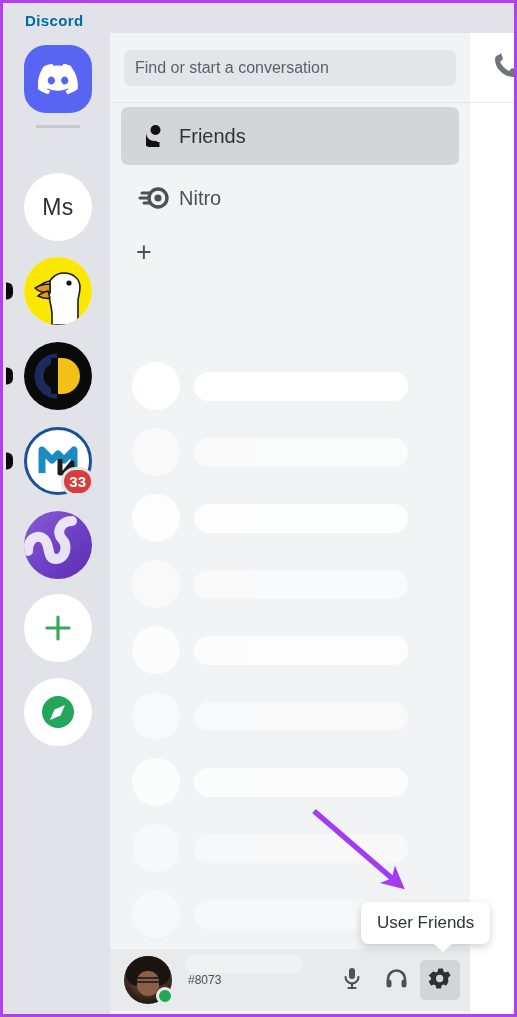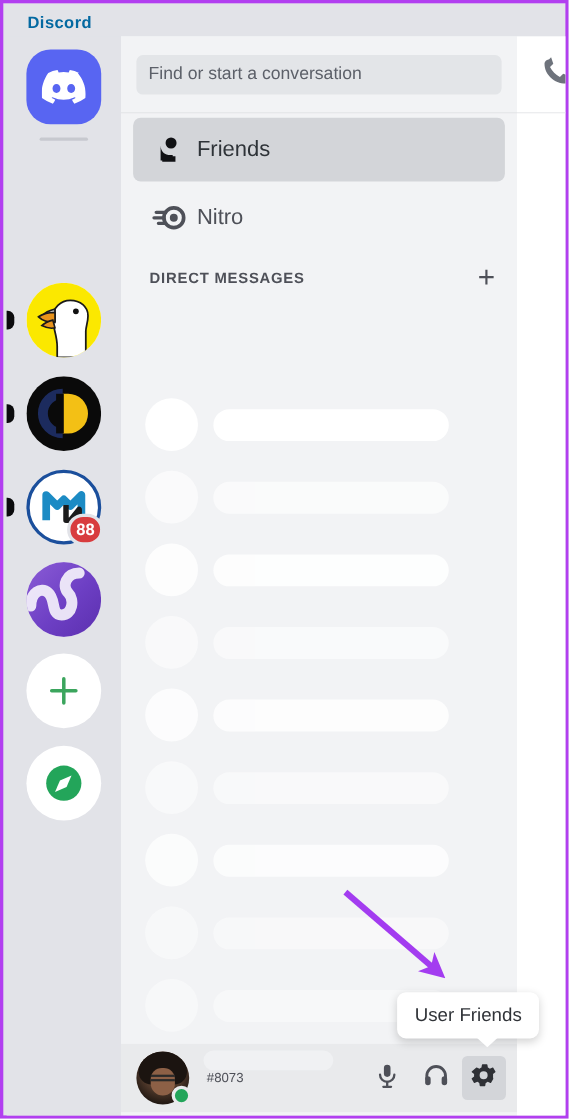--- a/index.html
+++ b/index.html
@@ -274,20 +274,25 @@
     <div class="rail-slot" style="top:12px;">
       <div class="srv squircle">
         <svg width="40" height="40" viewBox="0 0 71 55" aria-hidden="true">
           <path fill="#ffffff" d="M60.1 4.9A58.5 58.5 0 0 0 45.4.3a.2.2 0 0 0-.2.1c-.6 1.1-1.3 2.6-1.8 3.7a54 54 0 0 0-16.2 0A37 37 0 0 0 25.4.4a.2.2 0 0 0-.2-.1c-5.1.9-10 2.4-14.7 4.6a.2.2 0 0 0-.1.1C1.1 18.7-1.4 32.1.1 45.3a.2.2 0 0 0 .1.2 58.9 58.9 0 0 0 17.7 9 .2.2 0 0 0 .2-.1c1.4-1.9 2.6-3.9 3.6-6a.2.2 0 0 0-.1-.3 39 39 0 0 1-5.5-2.6.2.2 0 0 1 0-.4l1.1-.9a.2.2 0 0 1 .2 0 42 42 0 0 0 35.6 0 .2.2 0 0 1 .2 0l1.1.9a.2.2 0 0 1 0 .4 36.6 36.6 0 0 1-5.5 2.6.2.2 0 0 0-.1.3c1 2.1 2.2 4.1 3.6 6a.2.2 0 0 0 .2.1 58.6 58.6 0 0 0 17.8-9 .2.2 0 0 0 .1-.2c1.8-15.3-3-28.5-12.3-40.3a.2.2 0 0 0-.1-.1zM23.7 37.3c-3.5 0-6.4-3.2-6.4-7.2s2.8-7.2 6.4-7.2c3.6 0 6.5 3.3 6.4 7.2 0 4-2.8 7.2-6.4 7.2zm23.7 0c-3.5 0-6.4-3.2-6.4-7.2s2.8-7.2 6.4-7.2c3.6 0 6.5 3.3 6.4 7.2 0 4-2.8 7.2-6.4 7.2z"></path>
         </svg>
       </div>
     </div>
 
     <div id="rail-divider"></div>
 
+    <div class="rail-slot" style="top:140px;">
+      <div class="srv">
+        <span class="srv-initials">Ms</span>
+      </div>
+    </div>
 
     <div class="rail-slot" style="top:224px;">
       <div class="unread-pill"></div>
       <div class="srv">
         <div class="goose-bg"></div>
         <svg width="68" height="68" viewBox="0 0 68 68" style="position:relative" aria-hidden="true">
           <path fill="#ffffff" stroke="#1a1a1a" stroke-width="1.6" d="M40 16c-9 0-16 7-16 16 0 9 4 16 4 26v10h26V44c0-4 2-8 2-14 0-8-7-14-16-14z"></path>
           <path fill="#ffffff" stroke="#1a1a1a" stroke-width="1.6" d="M26 24c-5 1-10 4-13 7 3 2 8 4 13 4z"></path>
           <path fill="#e8931c" stroke="#1a1a1a" stroke-width="1.5" d="M26 27c-6 0-12 2-15 4 3 3 9 5 15 5z"></path>
           <path fill="#e8931c" stroke="#1a1a1a" stroke-width="1.5" d="M24 34c-4 1-8 3-10 5 4 2 8 3 12 2z"></path>
@@ -309,21 +314,21 @@
     </div>
 
     <div class="rail-slot" style="top:394px;">
       <div class="unread-pill"></div>
       <div class="srv" style="background:transparent;overflow:visible">
         <div class="mail-bg"></div>
         <svg width="44" height="44" viewBox="0 0 44 44" style="position:relative" aria-hidden="true">
           <path d="M6 34V11l10 10 6-6 6 6 10-10v23" fill="none" stroke="#1c8bc4" stroke-width="7" stroke-linejoin="round"></path>
           <path d="M24 20v14h4l8-10v10" fill="none" stroke="#1b1b1b" stroke-width="5" stroke-linejoin="round"></path>
         </svg>
-        <span class="badge">88</span>
+        <span class="badge">33</span>
       </div>
     </div>
 
     <div class="rail-slot" style="top:478px;">
       <div class="srv">
         <div class="blob-bg"></div>
         <svg width="68" height="68" viewBox="0 0 68 68" style="position:relative" aria-hidden="true">
           <path d="M4 40c0-12 9-18 16-12s2 20 12 20 12-14 6-20-2-18 10-18" fill="none" stroke="#ffffff" stroke-width="10" stroke-linecap="round" opacity=".85"></path>
         </svg>
       </div>
@@ -376,21 +381,20 @@
 
     </div>
 
     <div id="search-zone">
       <div id="search-box">
         <span id="search-placeholder">Find or start a conversation</span>
       </div>
     </div>
 
     <div id="dm-header">
-      <span id="dm-header-label">DIRECT MESSAGES</span>
       <span id="dm-add-btn">+</span>
     </div>
 
     <div id="skeleton-list">
       <div class="sk-row" style="opacity:1">
         <div class="sk-avatar"></div>
         <div class="sk-bar"></div>
       </div>
       <div class="sk-row" style="opacity:.62">
         <div class="sk-avatar"></div>

